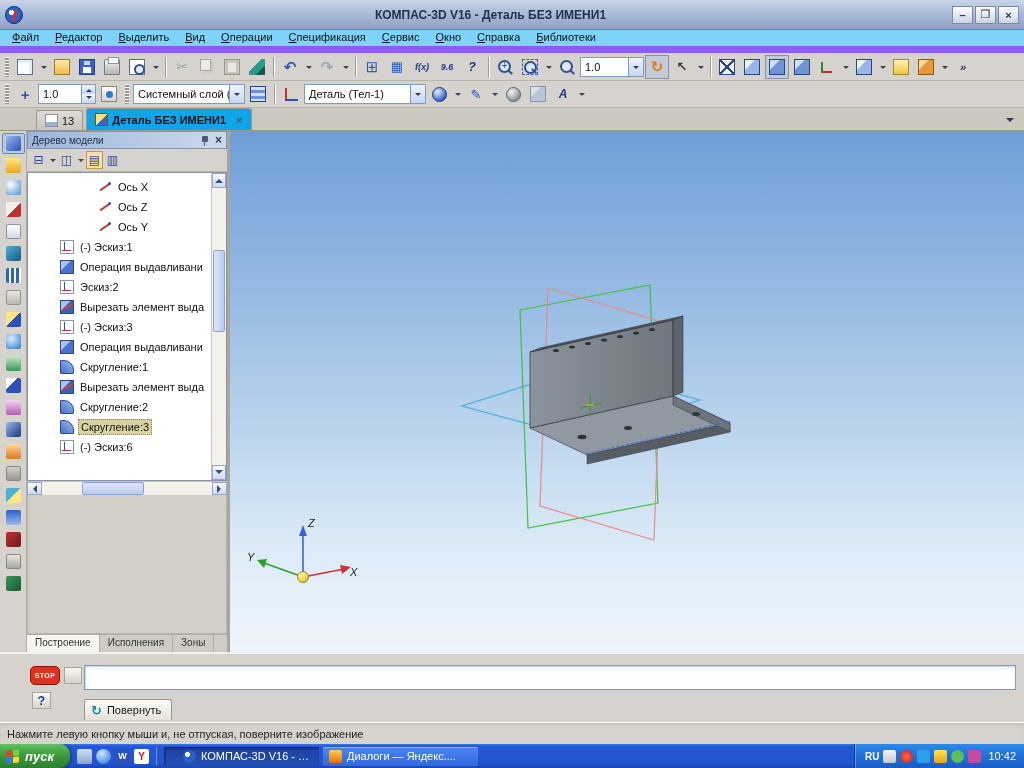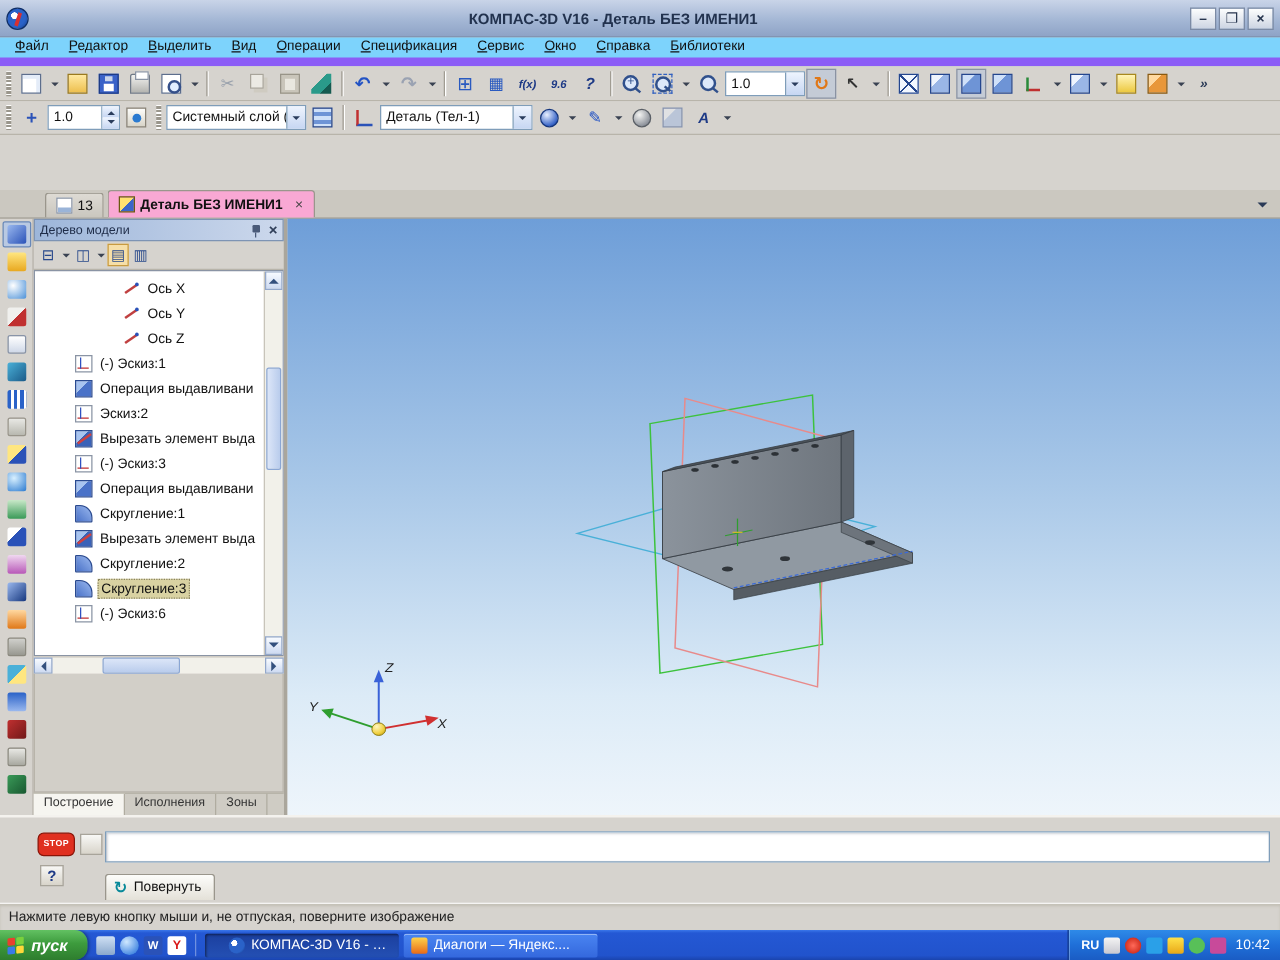--- a/index.html
+++ b/index.html
@@ -80,23 +80,23 @@
 .combo-val{flex:1;padding:0 4px;overflow:hidden;white-space:nowrap;}
 .combo-btn{width:15px;height:100%;background:linear-gradient(#eef4fe,#c6d6f2);border-left:1px solid #7f9db9;display:flex;align-items:center;justify-content:center;}
 .combo-btn::after{content:"";border:3px solid transparent;border-top-color:#2a3c5c;margin-top:4px;}
 .spin{width:14px;height:100%;display:flex;flex-direction:column;border-left:1px solid #7f9db9;}
 .spin span{flex:1;background:linear-gradient(#eef4fe,#c6d6f2);display:flex;align-items:center;justify-content:center;}
 .spin .up::after{content:"";border:3px solid transparent;border-bottom-color:#2a3c5c;margin-bottom:1px;}
 .spin .dn::after{content:"";border:3px solid transparent;border-top-color:#2a3c5c;margin-top:1px;}
 .w64{width:64px;}.w110{width:112px;}.w120{width:122px;}.w58{width:58px;}
 
 
-.tabbar{height:23px;flex:0 0 23px;background:#cbc8c0;display:flex;align-items:flex-end;padding:2px 6px 0 36px;gap:3px;border-bottom:1px solid #9a968c;margin-top:44px;}
+.tabbar{height:23px;flex:0 0 23px;background:#cbc8c0;display:flex;align-items:flex-end;padding:2px 6px 0 36px;gap:3px;border-bottom:1px solid #9a968c;}
 .dtab{height:20px;display:flex;align-items:center;gap:4px;padding:0 8px;background:linear-gradient(#dedbd4,#c9c6be);border:1px solid #9a968c;border-bottom:none;border-radius:3px 3px 0 0;}
-.dtab.on{background:#f9a8d4;font-weight:bold;height:22px;}
+.dtab.on{background:#0ea5e9;font-weight:bold;height:22px;}
 .tclose{margin-left:6px;color:#444;font-weight:normal;}
 .dt-ic1{width:13px;height:13px;background:#fff;border:1px solid #8892a2;box-shadow:inset 0 -4px 0 #9ab4d8;}
 .dt-ic2{width:13px;height:13px;background:linear-gradient(135deg,#ffe270 50%,#3a66c8 50%);border:1px solid #6a5a10;}
 .tab-arrow{margin-left:auto;align-self:center;width:16px;height:16px;display:flex;align-items:center;justify-content:center;}
 .tab-arrow::after{content:"";border:4px solid transparent;border-top-color:#2a3a56;margin-top:4px;}
 
 
 .main{flex:1 1 auto;display:flex;min-height:0;}
 .leftstrip{width:27px;flex:0 0 27px;background:#d6d3ce;border-right:1px solid #b0aca2;display:flex;flex-direction:column;align-items:center;padding-top:2px;gap:1px;overflow:hidden;}
 .lsi{width:23px;height:21px;display:flex;align-items:center;justify-content:center;border-radius:2px;}
@@ -497,25 +497,25 @@
         <span class="ttb g4"></span>
       </div>
       <div class="tp-body">
         <div class="tree-rows">
           <div class="trow deep">
               <span class="tic ti-axis"></span>
               <span class="tlabel">Ось X</span>
             </div>
           <div class="trow deep">
               <span class="tic ti-axis"></span>
-              <span class="tlabel">Ось Y</span>
+              <span class="tlabel">Ось Z</span>
             </div>
           <div class="trow deep">
               <span class="tic ti-axis"></span>
-              <span class="tlabel">Ось Z</span>
+              <span class="tlabel">Ось Y</span>
             </div>
           <div class="trow">
               <span class="tic ti-sketch"></span>
               <span class="tlabel">(-) Эскиз:1</span>
             </div>
           <div class="trow">
               <span class="tic ti-extrude"></span>
               <span class="tlabel">Операция выдавливани</span>
             </div>
           <div class="trow">

